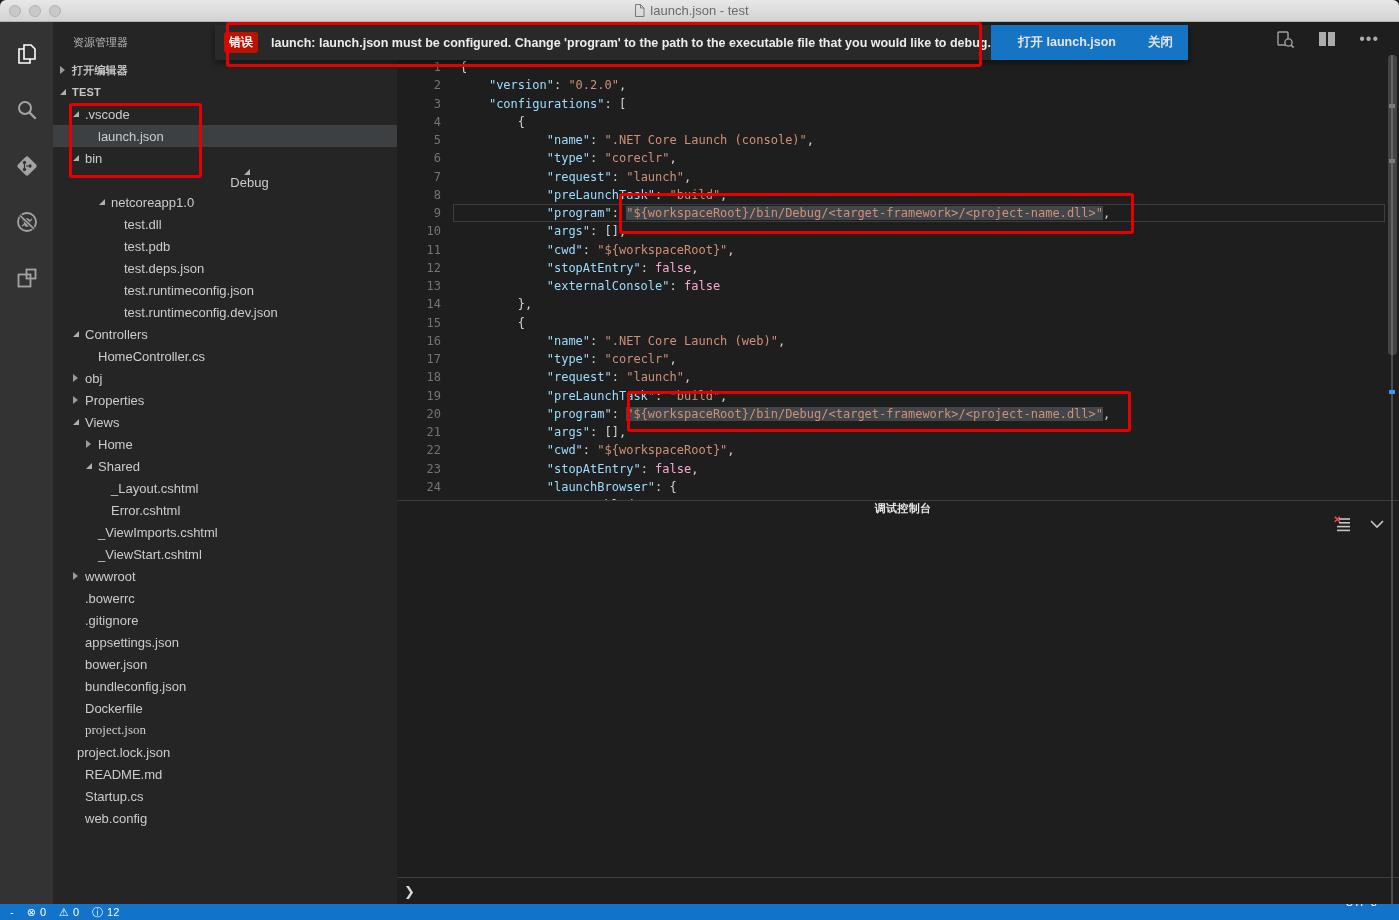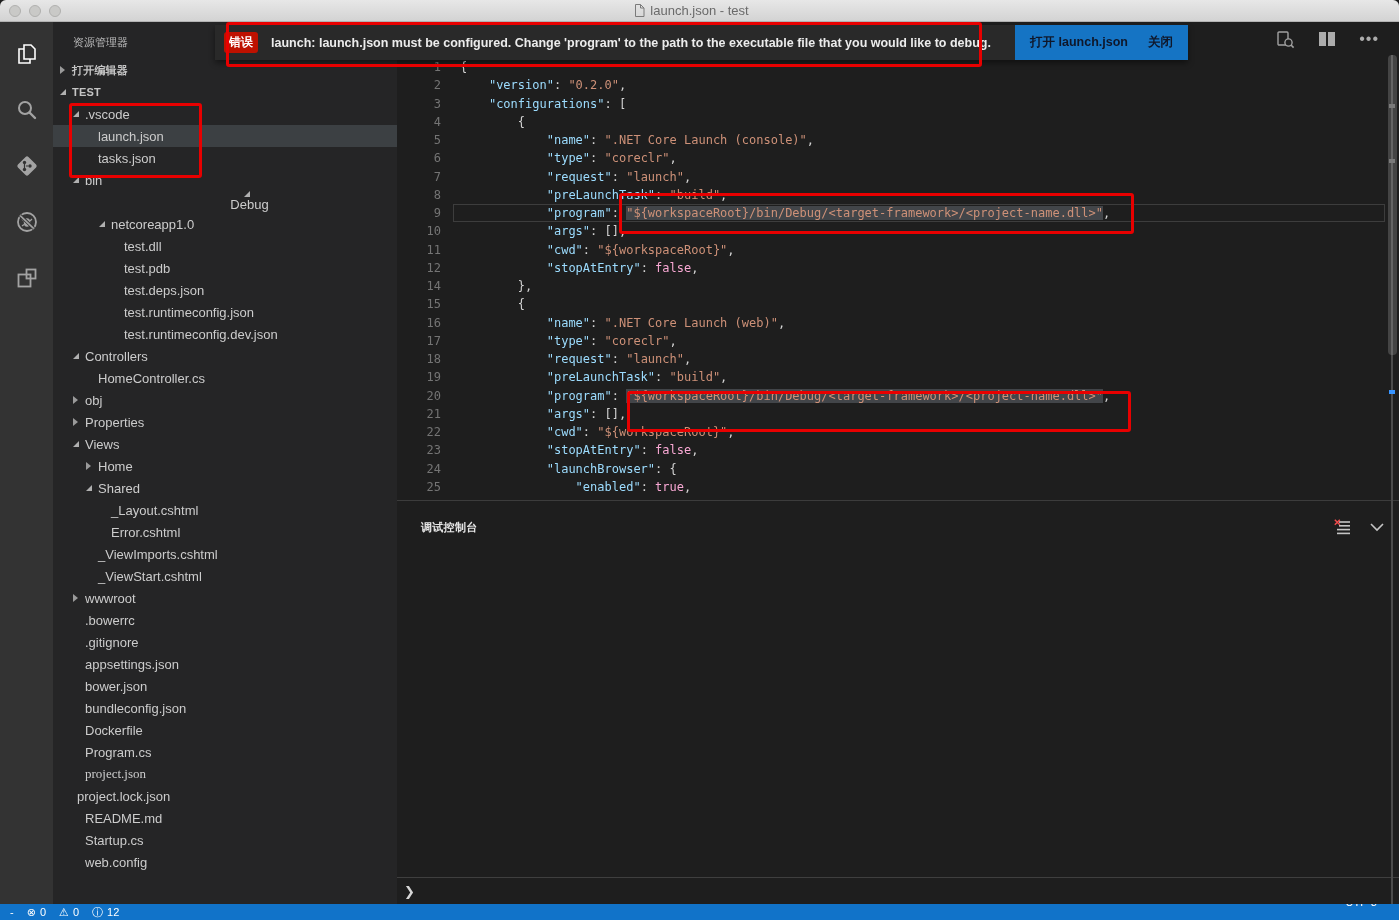--- a/index.html
+++ b/index.html
@@ -44,40 +44,40 @@
   .code-line.current::after{content:"";position:absolute;left:56px;right:14px;top:0;bottom:0;border:1px solid rgba(255,255,255,.14);pointer-events:none;}
 
   
   .vscroll{position:absolute;right:6px;top:33px;bottom:0;width:2px;background:#4c4c4c;}
   .vslider{position:absolute;right:2px;top:33px;height:300px;width:9px;background:rgba(160,160,160,.30);border-radius:4px;cursor:grab;}
   .odeco{position:absolute;right:4px;width:6px;height:4px;background:#7a7a7a;}
   .odeco.blue{background:#3794ff;}
 
   
   .panel{flex:1;display:flex;flex-direction:column;border-top:1px solid #3c3c3c;}
-  .panel-header{height:34px;display:flex;align-items:flex-end;padding:0 14px 0 24px;}
+  .panel-header{height:34px;display:flex;align-items:center;padding:0 14px 0 24px;flex-direction:column;}
   .panel-title{font-size:11px;font-weight:700;color:#e7e7e7;letter-spacing:.3px;cursor:pointer;}
   .panel-actions{margin-left:auto;display:flex;align-items:center;gap:18px;}
   .panel-body{flex:1;}
   .panel-input{height:26px;border-top:1px solid #3f3f3f;display:flex;align-items:center;padding-left:7px;color:#d7d7d7;font-size:13px;font-weight:700;cursor:text;}
 
   
   .statusbar{height:16px;background:#1173c9;color:#ffffff;display:flex;align-items:center;font-size:11px;padding:0 10px;box-sizing:border-box;}
   .sb-left{display:flex;align-items:center;gap:13px;}
   .sb-group{display:flex;align-items:center;gap:4px;cursor:pointer;}
   .sb-right{margin-left:auto;display:flex;align-items:center;gap:16px;flex-direction:column;}
   .sb-item{cursor:pointer;white-space:nowrap;}
   .sb-ico{font-size:11px;line-height:11px;}
 
   
   .notification{position:absolute;left:215px;top:25px;width:973px;height:35px;background:#292929;display:flex;align-items:center;z-index:50;box-shadow:0 3px 6px rgba(0,0,0,.45);}
   .notif-badge{margin-left:9px;background:#be1100;color:#fff;font-size:12px;font-weight:700;padding:2px 5px;border-radius:3px;flex:none;}
   .notif-msg{margin-left:13px;color:#ececec;font-size:12.5px;font-weight:600;white-space:nowrap;overflow:hidden;}
   .notif-actions{margin-left:auto;height:100%;background:#1574c4;display:flex;align-items:center;gap:20px;padding:0 15px;flex:none;}
-  .notif-btn{color:#0f172a;font-size:12.5px;font-weight:600;cursor:pointer;white-space:nowrap;}
+  .notif-btn{color:#e5e5e5;font-size:12.5px;font-weight:600;cursor:pointer;white-space:nowrap;margin-left:12px;}
 
   
   .ann{position:absolute;border:3px solid #e80000;border-radius:3px;z-index:60;pointer-events:none;}
   .ann-a{left:226px;top:22px;width:750px;height:39px;}
   .ann-b{left:69px;top:103px;width:127px;height:69px;}
   .ann-c{left:619px;top:193px;width:509px;height:35px;}
   .ann-d{left:627px;top:391px;width:498px;height:35px;}
 
   svg{display:block;}
 </style>
@@ -166,24 +166,20 @@
             <span class="lbl">TEST</span>
           </div>
           <div class="tree-row" style="padding-left: 20px;">
             <span class="tw exp"></span>
             <span class="lbl">.vscode</span>
           </div>
           <div class="tree-row selected" style="padding-left: 33px;">
             <span class="tw"></span>
             <span class="lbl">launch.json</span>
           </div>
-          <div class="tree-row" style="padding-left: 33px;">
-            <span class="tw"></span>
-            <span class="lbl">tasks.json</span>
-          </div>
           <div class="tree-row" style="padding-left: 20px;">
             <span class="tw exp"></span>
             <span class="lbl">bin</span>
           </div>
           <div class="tree-row" style="padding-left: 49px; flex-direction: column;">
             <span class="tw exp"></span>
             <span class="lbl">Debug</span>
           </div>
           <div class="tree-row" style="padding-left: 46px;">
             <span class="tw exp"></span>
@@ -273,24 +269,20 @@
             <span class="tw"></span>
             <span class="lbl">bower.json</span>
           </div>
           <div class="tree-row" style="padding-left: 20px;">
             <span class="tw"></span>
             <span class="lbl">bundleconfig.json</span>
           </div>
           <div class="tree-row" style="padding-left: 20px;">
             <span class="tw"></span>
             <span class="lbl">Dockerfile</span>
-          </div>
-          <div class="tree-row" style="padding-left: 20px;">
-            <span class="tw"></span>
-            <span class="lbl">Program.cs</span>
           </div>
           <div class="tree-row" style="padding-left: 20px; font-family: Liberation Serif, serif;">
             <span class="tw"></span>
             <span class="lbl">project.json</span>
           </div>
           <div class="tree-row" style="padding-left: 12px;">
             <span class="tw"></span>
             <span class="lbl">project.lock.json</span>
           </div>
           <div class="tree-row" style="padding-left: 20px;">
@@ -367,20 +359,24 @@
             <span class="num">10</span>
             <span class="ltext"><span class="c-p">            </span><span class="c-k">"args"</span><span class="c-p">: [],</span></span>
           </div>
           <div class="code-line">
             <span class="num">11</span>
             <span class="ltext"><span class="c-p">            </span><span class="c-k">"cwd"</span><span class="c-p">: </span><span class="c-s">"${workspaceRoot}"</span><span class="c-p">,</span></span>
           </div>
           <div class="code-line">
             <span class="num">12</span>
             <span class="ltext"><span class="c-p">            </span><span class="c-k">"stopAtEntry"</span><span class="c-p">: </span><span class="c-b">false</span><span class="c-p">,</span></span>
+          </div>
+          <div class="code-line">
+            <span class="num">13</span>
+            <span class="ltext"><span class="c-p">            </span><span class="c-k">"externalConsole"</span><span class="c-p">: </span><span class="c-b">false</span></span>
           </div>
           <div class="code-line">
             <span class="num">14</span>
             <span class="ltext"><span class="c-p">        },</span></span>
           </div>
           <div class="code-line">
             <span class="num">15</span>
             <span class="ltext"><span class="c-p">        {</span></span>
           </div>
           <div class="code-line">

